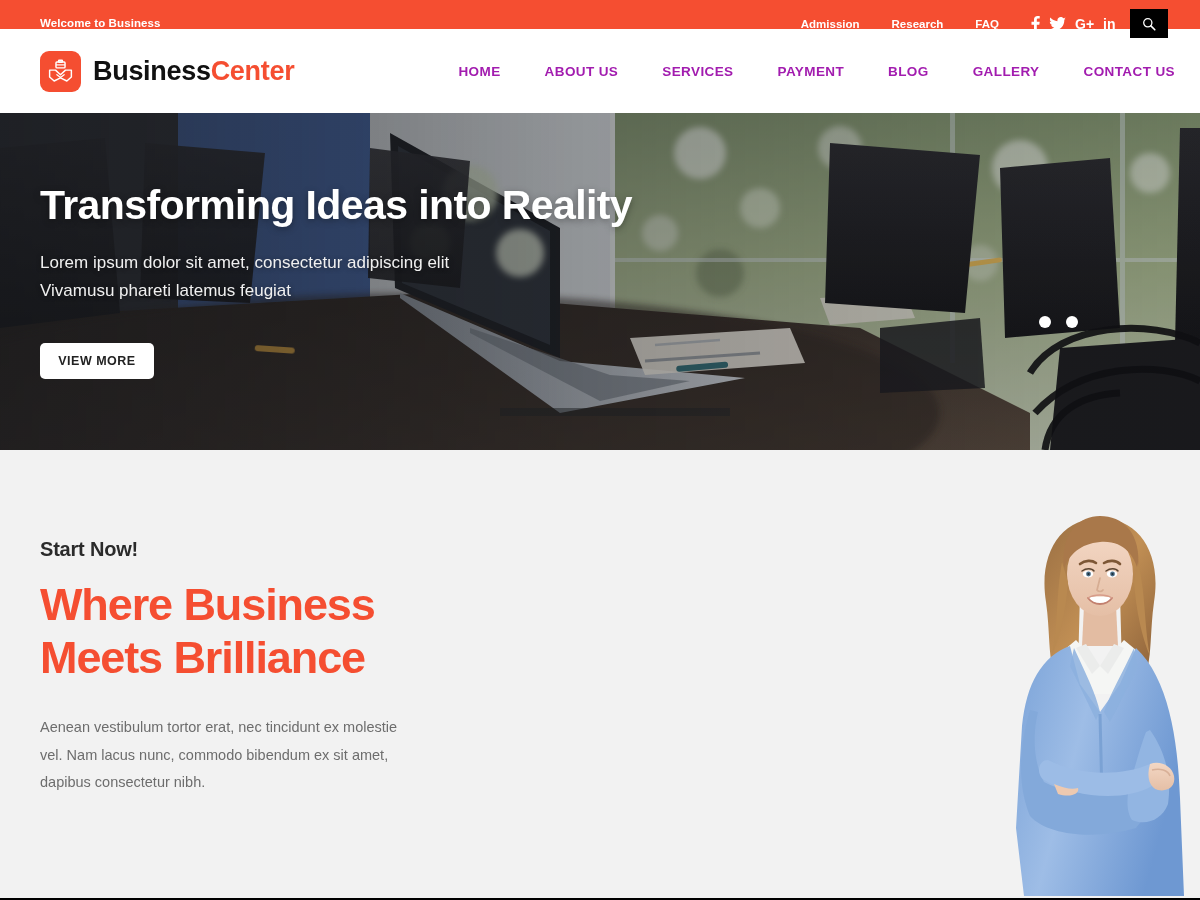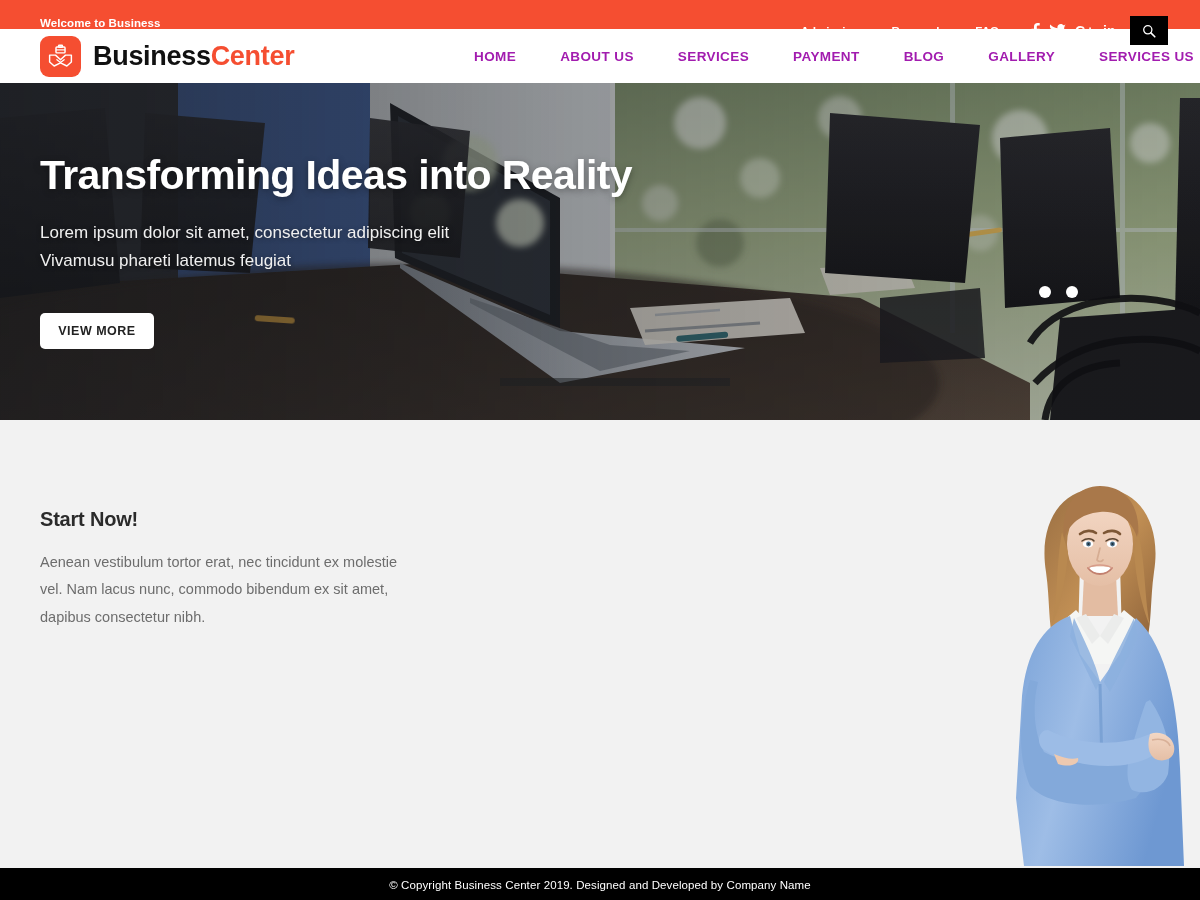--- a/index.html
+++ b/index.html
@@ -13,21 +13,21 @@
   
   .topbar {
     height:29px; background:#F54E31; display:flex;
     align-items:flex-end; position:relative;
   }
   .topbar-welcome {
     color:#ffffff; font-size:11.5px; font-weight:700;
     margin-left:40px; letter-spacing:.1px;
   }
   .topbar-right {
-    position:absolute; right:0; top:7px; height:47px;
+    position:absolute; right:0; top:0; height:47px;
     display:flex; align-items:center;
   }
   .topbar-link {
     color:#ffffff; font-size:11.5px; font-weight:700;
     margin-right:32px; text-decoration:none; white-space:nowrap;
   }
   .topbar-social {
     display:flex; align-items:center; gap:9px; margin-right:12px;
   }
   .soc {
@@ -38,23 +38,23 @@
   .search-btn {
     width:38px; height:29px; background:#000000;
     display:flex; align-items:center; justify-content:center;
     cursor:pointer;
   }
   .search-btn svg { display:block; }
   .topbar-tail { width:32px; height:29px; }
 
   
   .header {
-    height:54px; background:#ffffff; display:flex;
+    height:84px; background:#ffffff; display:flex;
     align-items:center; justify-content:space-between;
-    padding:0 6px 0 40px;
+    padding:0 25px 0 40px;
   }
   .brand { display:flex; align-items:center; gap:12px; }
   .brand-mark {
     width:41px; height:41px; border-radius:9px; background:#F54E31;
     display:flex; align-items:center; justify-content:center;
   }
   .brand-text {
     font-size:27px; font-weight:700; letter-spacing:-.3px;
     font-family:"Liberation Sans", sans-serif;
   }
@@ -200,21 +200,21 @@
       <span class="brand-first">Business</span><span class="brand-second">Center</span>
     </span>
   </a>
   <nav class="nav">
     <a class="nav-item">HOME</a>
     <a class="nav-item">ABOUT US</a>
     <a class="nav-item">SERVICES</a>
     <a class="nav-item">PAYMENT</a>
     <a class="nav-item">BLOG</a>
     <a class="nav-item">GALLERY</a>
-    <a class="nav-item">SERVICES US</a>
+    <a class="nav-item">CONTACT US</a>
   </nav>
 </div>
 
 <div class="hero">
   <svg class="hero-photo" viewBox="0 0 1200 337" preserveAspectRatio="none">
     <defs>
       <linearGradient id="winG" x1="0" y1="0" x2="0" y2="1">
         <stop offset="0%" stop-color="#7d8f6a"></stop>
           <stop offset="45%" stop-color="#9fae85"></stop>
           <stop offset="100%" stop-color="#c3cbb4"></stop>
@@ -329,20 +329,24 @@
 
   <div class="hero-dots">
     <span class="dot"></span>
     <span class="dot"></span>
   </div>
 </div>
 
 <div class="intro">
   <div class="intro-left">
     <div class="eyebrow">Start Now!</div>
+    <div class="big-head">
+      <div>Where Business</div>
+      <div>Meets Brilliance</div>
+    </div>
     <p class="intro-par">Aenean vestibulum tortor erat, nec tincidunt ex molestie vel. Nam lacus nunc, commodo bibendum ex sit amet, dapibus consectetur nibh.</p>
   </div>
 
   <div class="woman-wrap">
     <svg width="200" height="400" viewBox="0 0 200 400">
       <defs>
         <linearGradient id="blazer" x1="0" y1="0" x2="1" y2="0.4">
           <stop offset="0%" stop-color="#7ba3d8"></stop>
             <stop offset="45%" stop-color="#9ebde6"></stop>
             <stop offset="100%" stop-color="#6e98d2"></stop>

